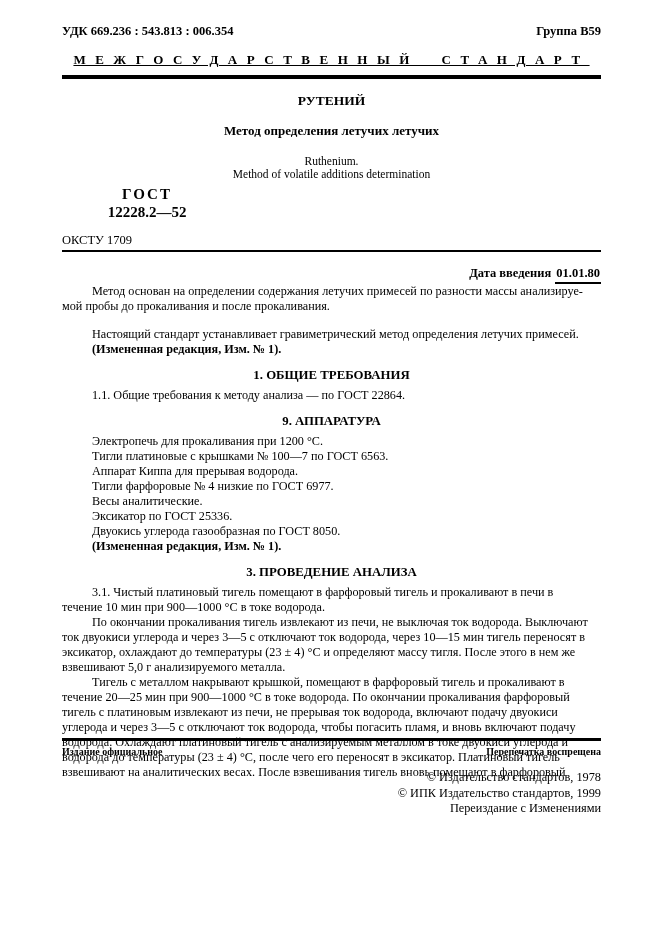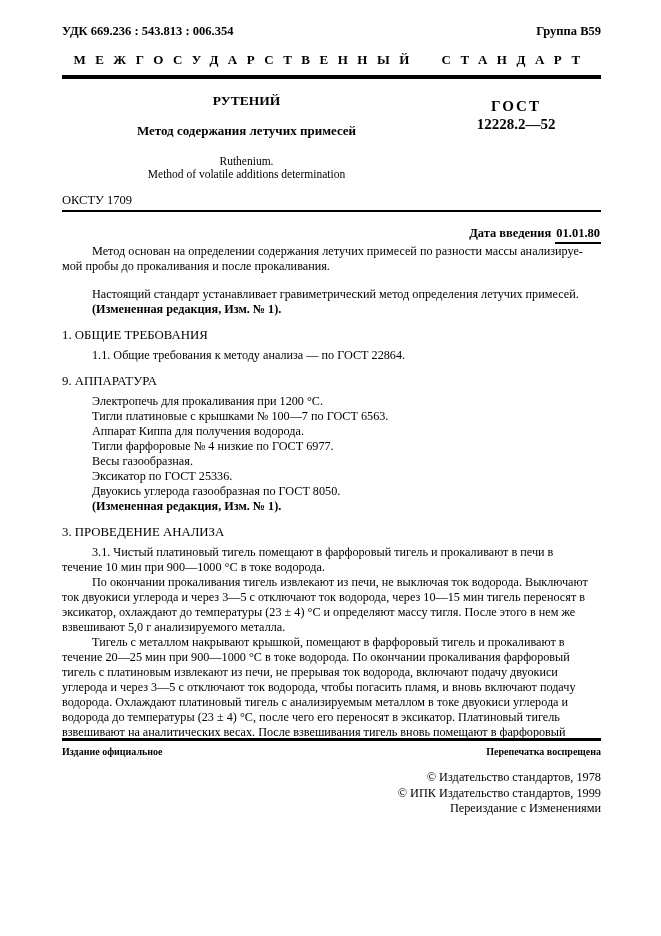--- a/index.html
+++ b/index.html
@@ -22,25 +22,26 @@
     font-size: 12.5px;
   }
   .standard-type {
     margin-top: 13px;
     text-align: center;
     font-weight: bold;
     font-size: 13px;
     letter-spacing: 9.5px;
     word-spacing: 10px;
     white-space: nowrap;
+    text-decoration: underline;
   }
   .rule-thick { height: 4px; background: #000; margin-top: 7px; }
   .rule-thin  { height: 2px; background: #000; margin-top: 2px; }
 
-  .title-block { display: flex; margin-top: 14px; }
+  .title-block { display: flex; margin-top: 14px; flex-direction: column; }
   .title-left  { flex: 1; text-align: center; }
   .title-right { width: 170px; text-align: center; padding-top: 5px; }
   .title-ru    { font-weight: bold; font-size: 13.5px; }
   .subtitle-ru { font-weight: bold; font-size: 13px; margin-top: 14px; }
   .title-en    { font-size: 11.5px; line-height: 13px; margin-top: 16px; }
   .subtitle-en { font-size: 11.5px; line-height: 13px; }
   .gost-label  { font-weight: bold; font-size: 15px; letter-spacing: 2px; }
   .gost-number { font-weight: bold; font-size: 15px; margin-top: 1px; }
 
   .okstu { margin-top: 12px; font-size: 12.5px; }
@@ -51,22 +52,22 @@
     border-bottom: 2px solid #000;
     padding: 0 1px 1px 1px;
     margin-left: 4px;
   }
 
   .body-text { font-size: 12.2px; line-height: 15px; }
   .para { white-space: pre-line; text-indent: 30px; }
   .intro-first { margin-top: 13px; }
   .note { font-weight: bold; }
   .section-heading {
-    text-align: left;
-    font-weight: normal;
+    text-align: center;
+    font-weight: bold;
     font-size: 12.8px;
     margin: 11px 0 5px 0;
   }
   .list-item { padding-left: 30px; }
 
   .footer { position: absolute; left: 62px; right: 60px; top: 738px; }
   .footer-rule { height: 3px; background: #000; }
   .footer-row {
     display: flex;
     justify-content: space-between;
@@ -85,21 +86,21 @@
     <span>УДК 669.236 : 543.813 : 006.354</span>
     <span>Группа В59</span>
   </div>
 
   <div class="standard-type">МЕЖГОСУДАРСТВЕННЫЙ СТАНДАРТ</div>
   <div class="rule-thick"></div>
 
   <div class="title-block">
     <div class="title-left">
       <div class="title-ru">РУТЕНИЙ</div>
-      <div class="subtitle-ru">Метод содержания летучих примесей</div>
+      <div class="subtitle-ru">Метод определения летучих летучих</div>
       <div class="title-en">Ruthenium.</div>
       <div class="subtitle-en">Method of volatile additions determination</div>
     </div>
     <div class="title-right">
       <div class="gost-label">ГОСТ</div>
       <div class="gost-number">12228.2—52</div>
     </div>
   </div>
 
   <div class="okstu">ОКСТУ 1709</div>
@@ -115,23 +116,23 @@
 мой пробы до прокаливания и после прокаливания.</div>
     <div class="para intro-first">Настоящий стандарт устанавливает гравиметрический метод определения летучих примесей.</div>
     <div class="para note">(Измененная редакция, Изм. № 1).</div>
 
     <div class="section-heading">1. ОБЩИЕ ТРЕБОВАНИЯ</div>
     <div class="para">1.1. Общие требования к методу анализа — по ГОСТ 22864.</div>
 
     <div class="section-heading">9. АППАРАТУРА</div>
     <div class="list-item">Электропечь для прокаливания при 1200 °С.</div>
     <div class="list-item">Тигли платиновые с крышками № 100—7 по ГОСТ 6563.</div>
-    <div class="list-item">Аппарат Киппа для получения водорода.</div>
+    <div class="list-item">Аппарат Киппа для прерывая водорода.</div>
     <div class="list-item">Тигли фарфоровые № 4 низкие по ГОСТ 6977.</div>
-    <div class="list-item">Весы газообразная.</div>
+    <div class="list-item">Весы аналитические.</div>
     <div class="list-item">Эксикатор по ГОСТ 25336.</div>
     <div class="list-item">Двуокись углерода газообразная по ГОСТ 8050.</div>
     <div class="list-item note">(Измененная редакция, Изм. № 1).</div>
 
     <div class="section-heading">3. ПРОВЕДЕНИЕ АНАЛИЗА</div>
     <div class="para">3.1. Чистый платиновый тигель помещают в фарфоровый тигель и прокаливают в печи в
 течение 10 мин при 900—1000 °С в токе водорода.</div>
     <div class="para">По окончании прокаливания тигель извлекают из печи, не выключая ток водорода. Выключают
 ток двуокиси углерода и через 3—5 с отключают ток водорода, через 10—15 мин тигель переносят в
 эксикатор, охлаждают до температуры (23 ± 4) °С и определяют массу тигля. После этого в нем же

